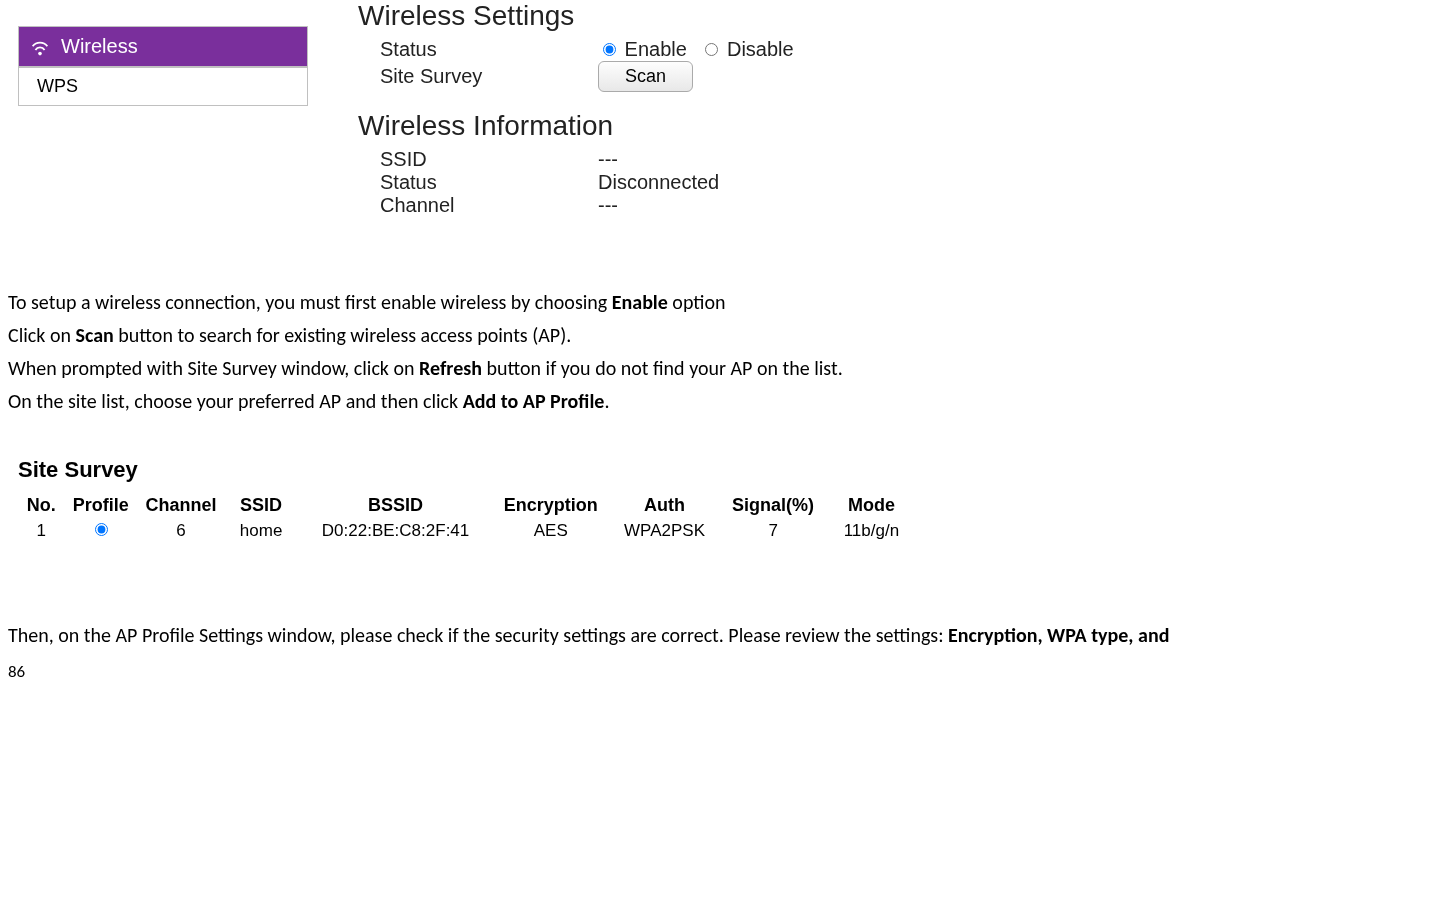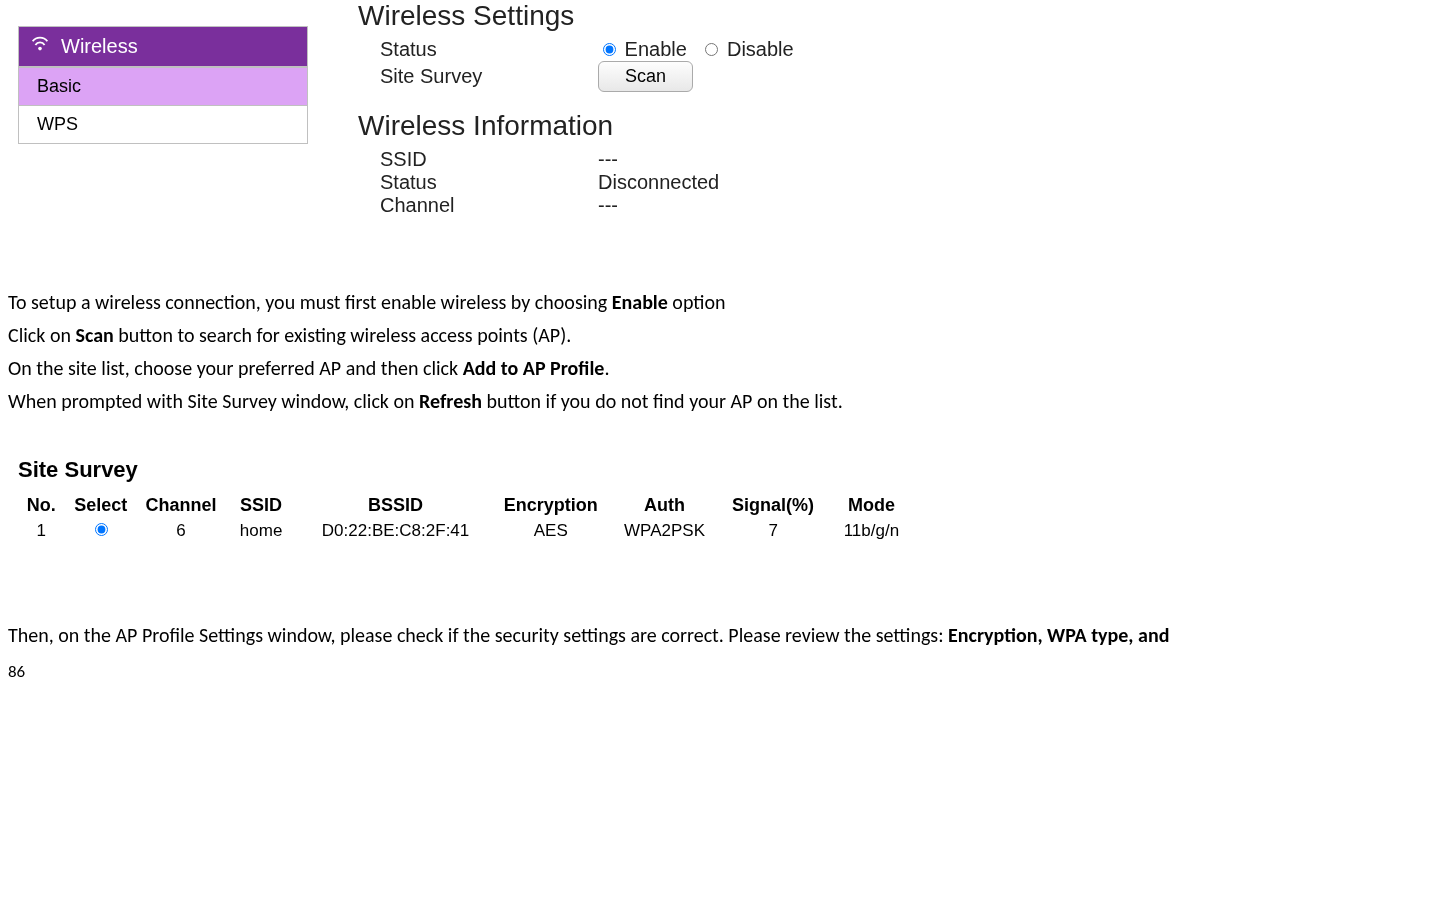--- a/index.html
+++ b/index.html
@@ -29,21 +29,21 @@
     margin-top: 26px;
     border-collapse: collapse;
     font-family: Arial, sans-serif;
     font-size: 18px;
   }
   .nav-header {
     background: #7a2f9c;
     color: #fff;
     padding: 8px 10px;
     display: flex;
-    align-items: flex-start;
+    align-items: flex-end;
     gap: 10px;
     font-size: 20px;
     border-bottom: 1px solid #c0c0c0;
   }
   .wifi-icon {
     width: 22px;
     height: 18px;
   }
   .nav-row {
     padding: 8px 18px;
@@ -154,21 +154,20 @@
 
     <div class="nav-table">
       <div class="nav-header">
         <svg class="wifi-icon" viewBox="0 0 24 18">
           <path d="M4 6 A10 10 0 0 1 20 6" fill="none" stroke="#fff" stroke-width="2"></path>
           <path d="M7 10 A6 6 0 0 1 17 10" fill="none" stroke="#fff" stroke-width="2"></path>
           <circle cx="12" cy="14" r="2" fill="#fff"></circle>
         </svg>
         <span>Wireless</span>
       </div>
-      <div class="nav-row selected">Basic</div>
       <div class="nav-row">WPS</div>
     </div>
 
     <div class="settings-panel">
       <div class="section-title">Wireless Settings</div>
 
       <div class="settings-row">
         <div class="settings-label">Status</div>
         <div class="radio-group">
           <label>
@@ -206,45 +205,45 @@
   </div>
 
   <div class="instructions">
     <p>
       <span>To setup a wireless connection, you must first enable wireless by choosing </span><b>Enable</b><span> option</span>
     </p>
     <p>
       <span>Click on </span><b>Scan</b><span> button to search for existing wireless access points (AP).</span>
     </p>
     <p>
+      <span>When prompted with Site Survey window, click on </span><b>Refresh</b><span> button if you do not find your AP on the list.</span>
+    </p>
+    <p>
       <span>On the site list, choose your preferred AP and then click </span><b>Add to AP Profile</b><span>.</span>
-    </p>
-    <p>
-      <span>When prompted with Site Survey window, click on </span><b>Refresh</b><span> button if you do not find your AP on the list.</span>
     </p>
   </div>
 
   <div class="site-survey-shot">
     <div class="ss-title">Site Survey</div>
     <table class="ss-table">
       <colgroup>
         <col style="width:45px">
           <col style="width:70px">
           <col style="width:85px">
           <col style="width:70px">
         <col style="width:190px">
           <col style="width:110px">
           <col style="width:110px">
           <col style="width:100px">
           <col style="width:90px">
       </colgroup>
       <thead>
         <tr>
           <th>No.</th>
-          <th>Select</th>
+          <th>Profile</th>
           <th>Channel</th>
           <th>SSID</th>
           <th>BSSID</th>
           <th>Encryption</th>
           <th>Auth</th>
           <th>Signal(%)</th>
           <th>Mode</th>
         </tr>
       </thead>
       <tbody>

